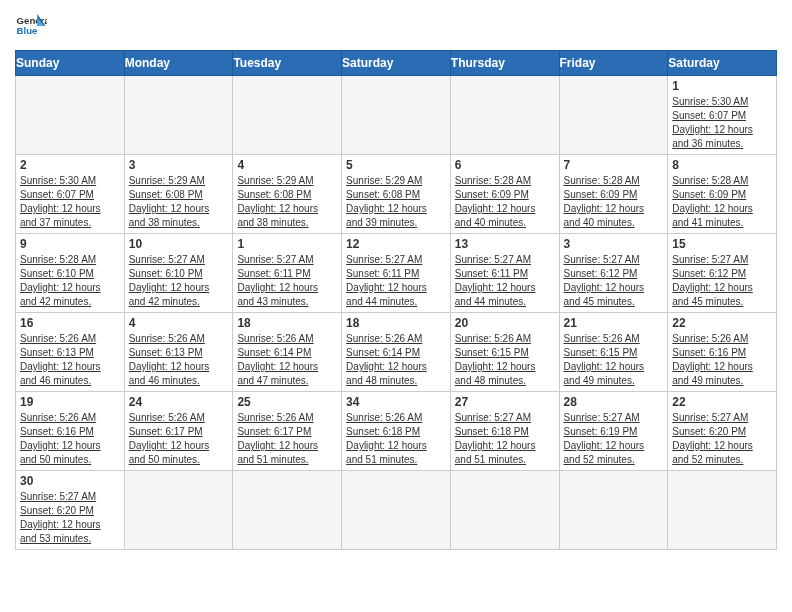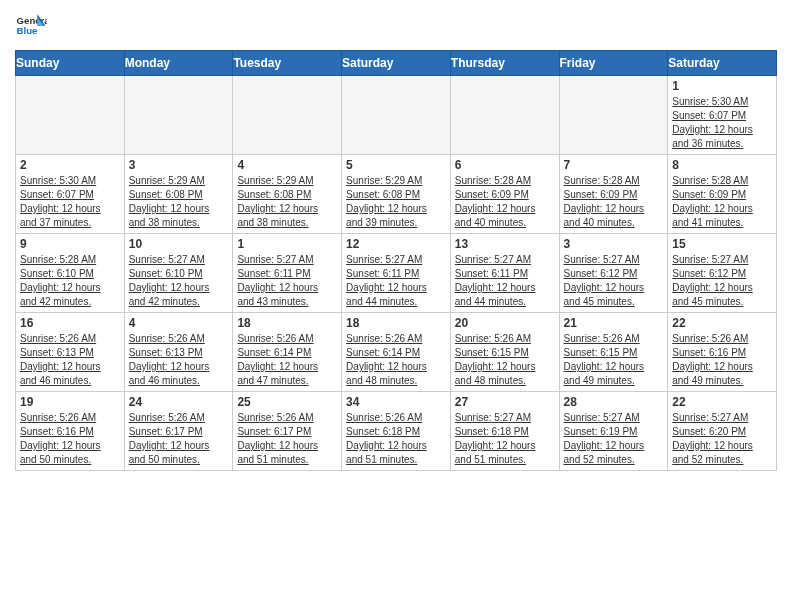--- a/index.html
+++ b/index.html
@@ -237,15 +237,27 @@
           </td>
           <td>
             <span class="day-number">28</span>
             <div class="day-info">Sunrise: 5:27 AM<br>Sunset: 6:19 PM<br>Daylight: 12 hours and 52 minutes.</div>
           </td>
           <td>
             <span class="day-number">22</span>
             <div class="day-info">Sunrise: 5:27 AM<br>Sunset: 6:20 PM<br>Daylight: 12 hours and 52 minutes.</div>
           </td>
         </tr>
+        <tr>
+          <td>
+            <span class="day-number">30</span>
+            <div class="day-info">Sunrise: 5:27 AM<br>Sunset: 6:20 PM<br>Daylight: 12 hours and 53 minutes.</div>
+          </td>
+          <td class="empty"></td>
+          <td class="empty"></td>
+          <td class="empty"></td>
+          <td class="empty"></td>
+          <td class="empty"></td>
+          <td class="empty"></td>
+        </tr>
       </tbody>
   </table>
 </div>
 
 </body></html>

